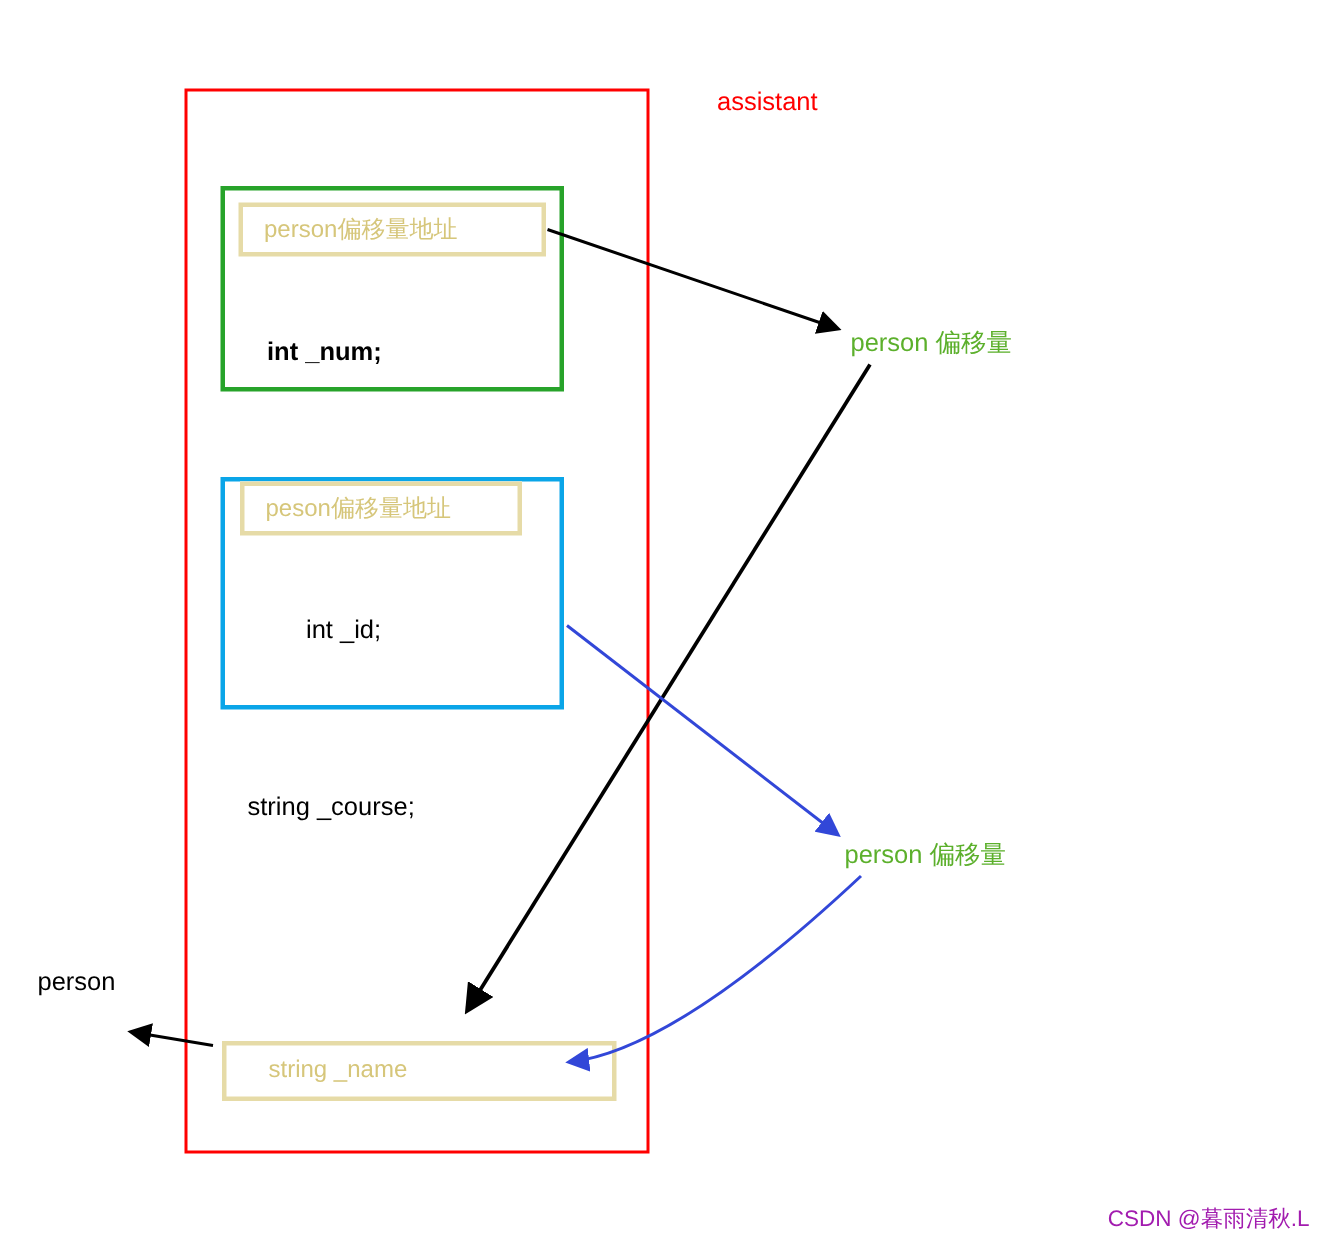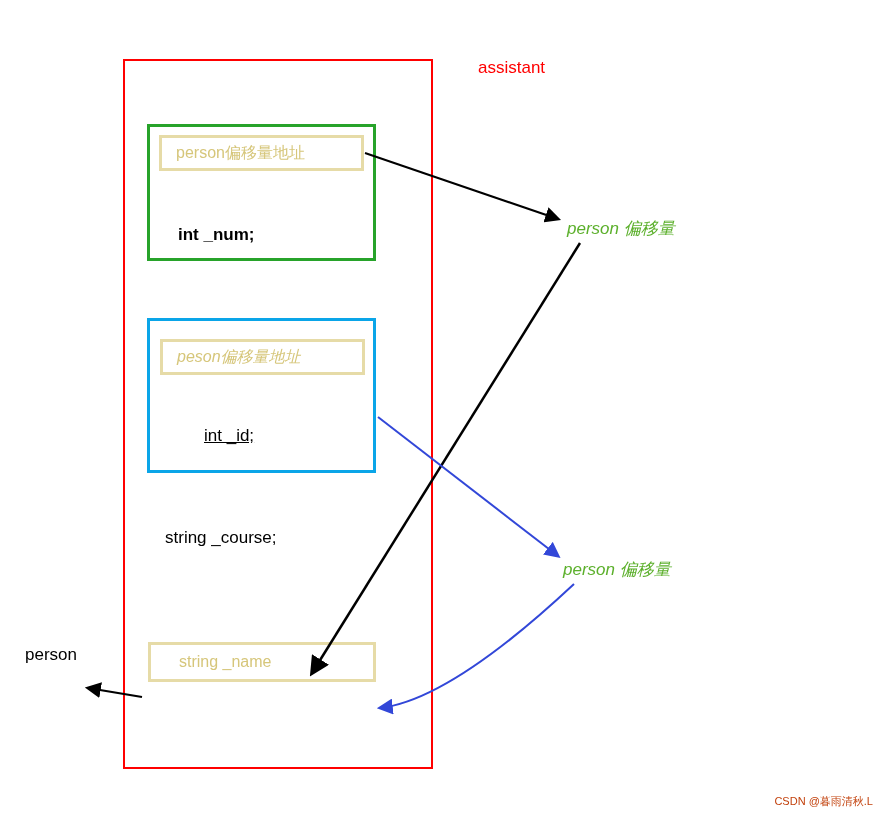--- a/index.html
+++ b/index.html
@@ -24,28 +24,28 @@
     width: 310px;
     height: 710px;
     border: 2px solid #ff0000;
   }
   .label {
     position: absolute;
     font-size: 17px;
     white-space: nowrap;
   }
   .red-text { color: #ff0000; }
-  .green-text { color: #5cb02c; font-style: italic; }
+  .green-text { color: #5cb02c; }
   .black-text { color: #000000; }
   .watermark {
     position: absolute;
     right: 10px;
-    bottom: 17px;
-    color: #c2410c;
-    font-size: 11px;
+    bottom: 4px;
+    color: #a21caf;
+    font-size: 15px;
   }
   .green-box {
     position: absolute;
     left: 147px;
     top: 124px;
     width: 229px;
     height: 137px;
     border: 3px solid #27a32a;
   }
   .blue-box {
@@ -84,28 +84,28 @@
 
   <div class="label red-text" style="left:442px; top:58px;margin-left:36px;">assistant</div>
 
   <div class="green-box"></div>
   <div class="inner-gold-box" style="left:159px; top:135px; width:205px; height:36px;">
     <span>person偏移量地址</span>
   </div>
   <div class="label black-text" style="left:178px; top:225px;font-weight:bold;">int _num;</div>
 
   <div class="blue-box"></div>
-  <div class="inner-gold-box" style="left:160px; top:339px; width:205px; height:36px;font-style:italic;">
+  <div class="inner-gold-box" style="left:160px; top:321px; width:188px; height:36px;">
     <span>peson偏移量地址</span>
   </div>
-  <div class="label black-text" style="left:204px; top:426px;text-decoration:underline;">int _id;</div>
+  <div class="label black-text" style="left:204px; top:410px;">int _id;</div>
 
   <div class="label black-text" style="left:165px; top:528px;">string _course;</div>
 
-  <div class="inner-gold-box" style="left:148px; top:642px; width:228px; height:40px; padding-left:28px;">
+  <div class="inner-gold-box" style="left:148px; top:694px; width:263px; height:40px; padding-left:28px;">
     <span>string _name</span>
   </div>
 
   <div class="label green-text" style="left:567px; top:217px;">person 偏移量</div>
   <div class="label green-text" style="left:563px; top:558px;">person 偏移量</div>
 
   <div class="label black-text" style="left:25px; top:645px;">person</div>
 
   <div class="watermark">CSDN @暮雨清秋.L</div>
 

